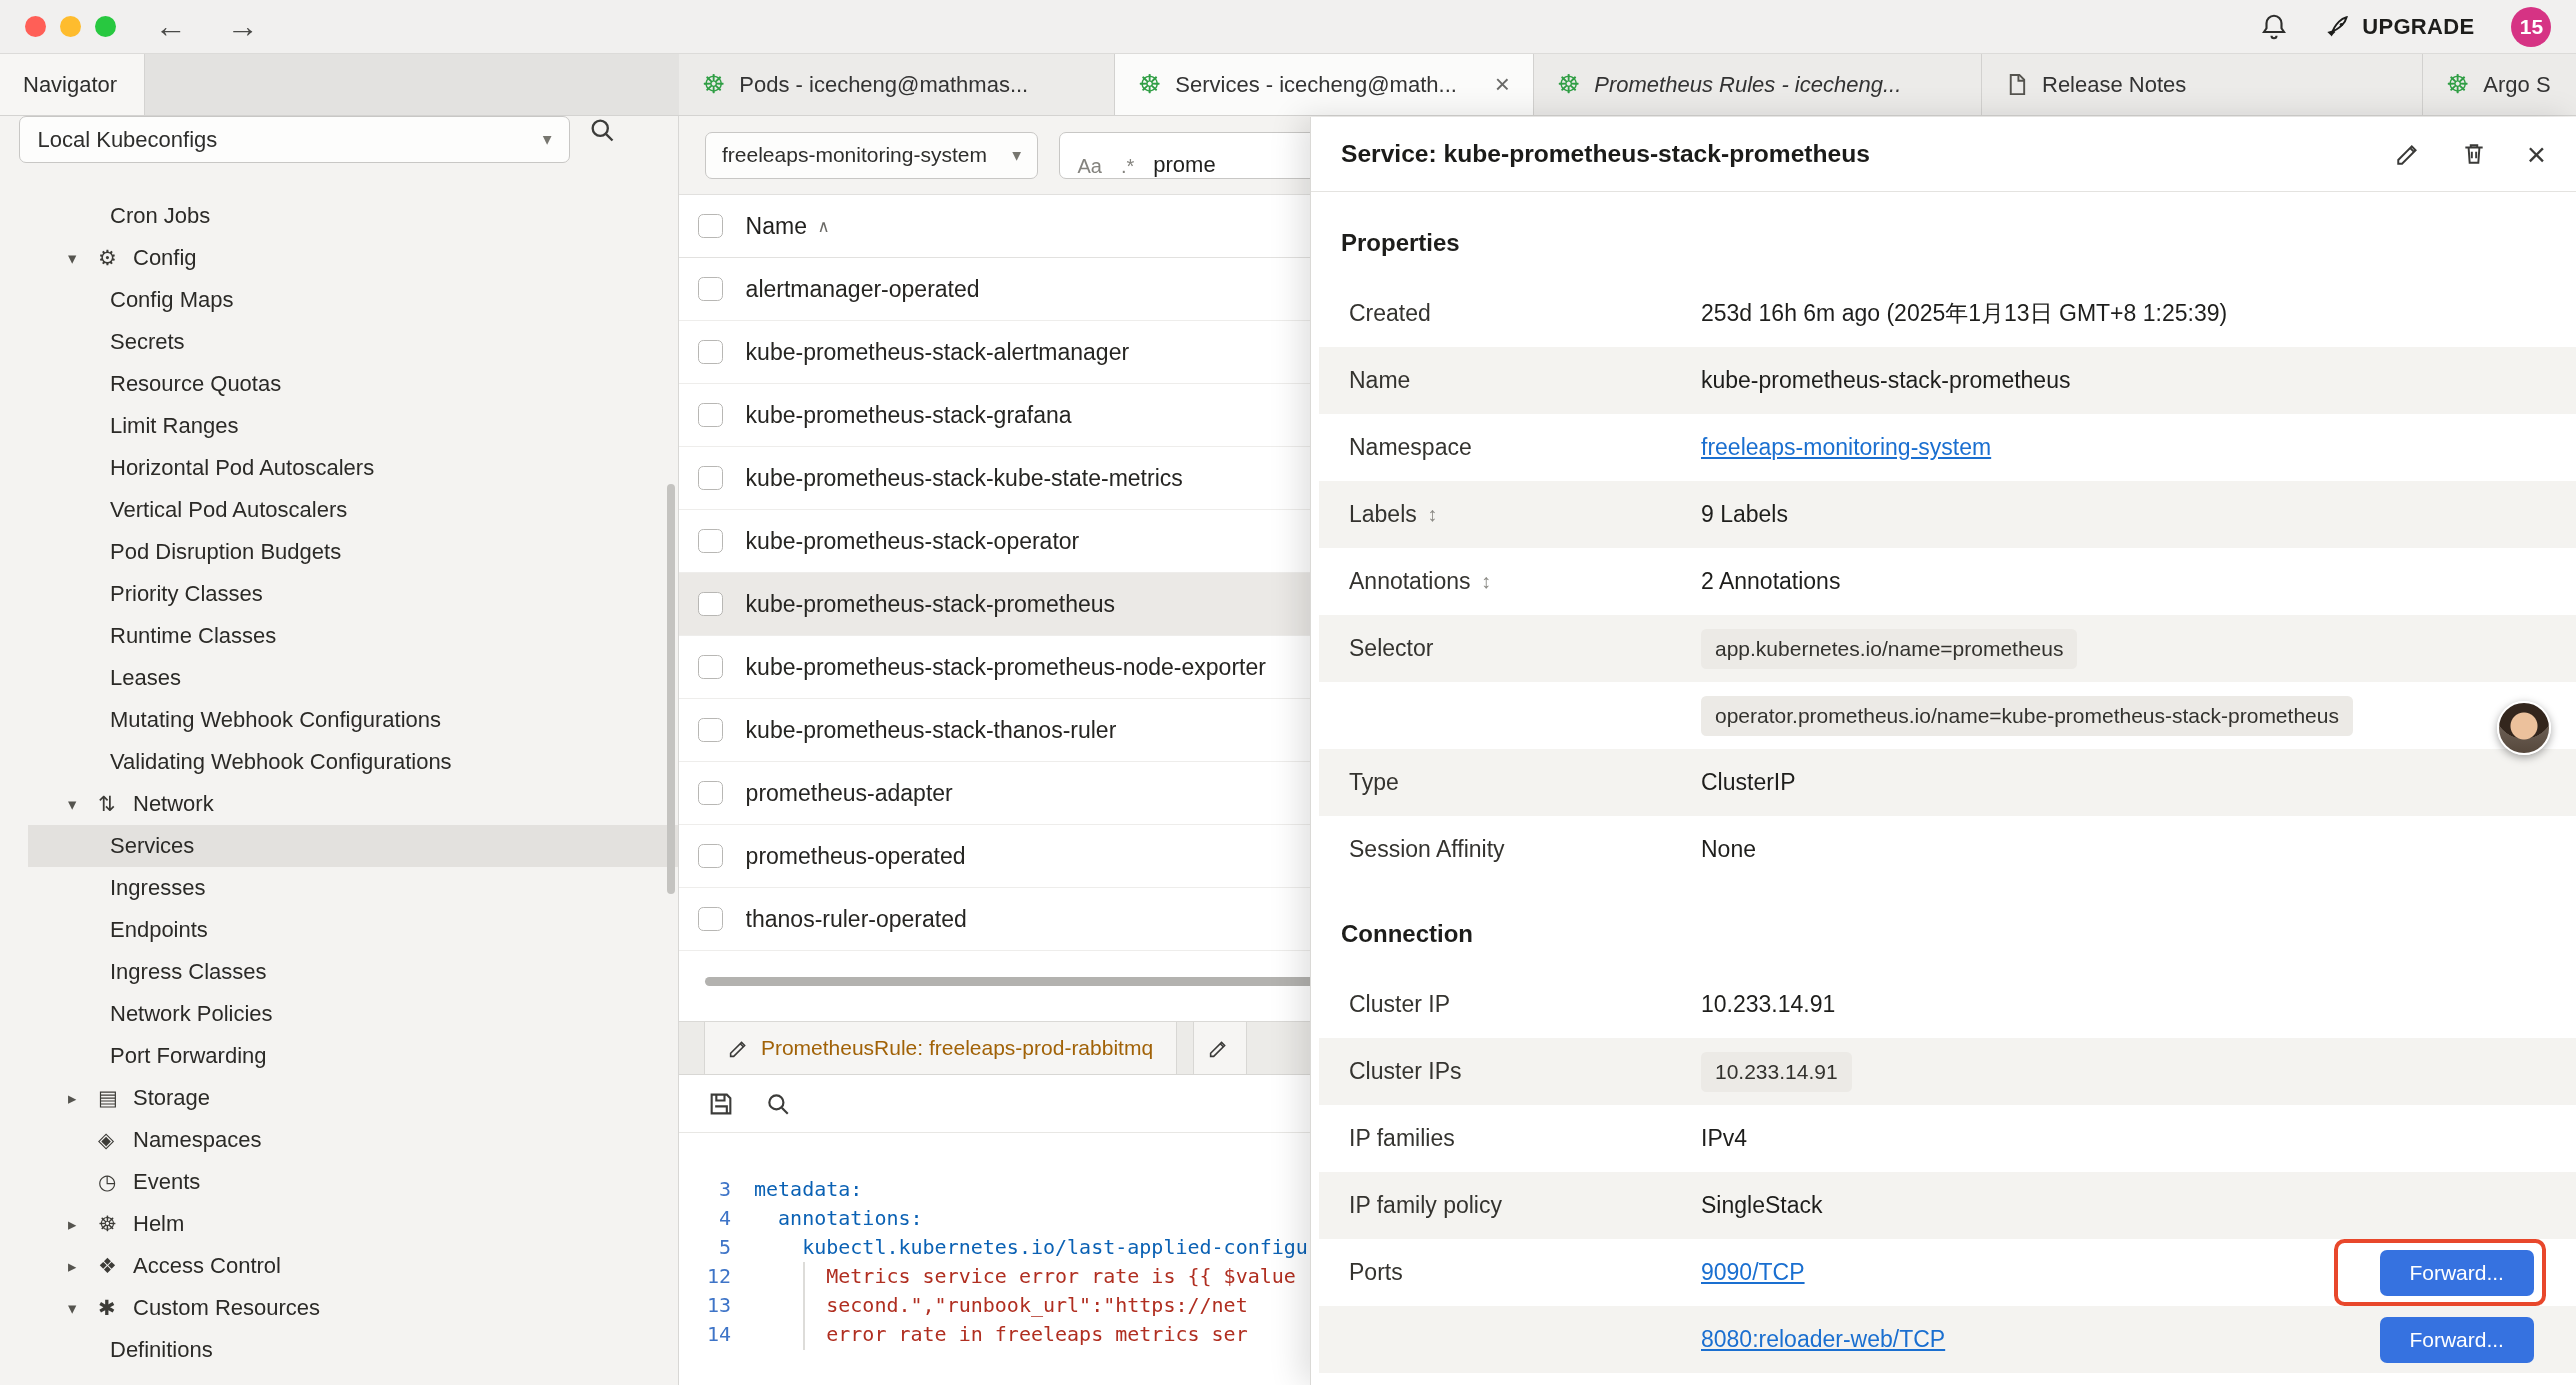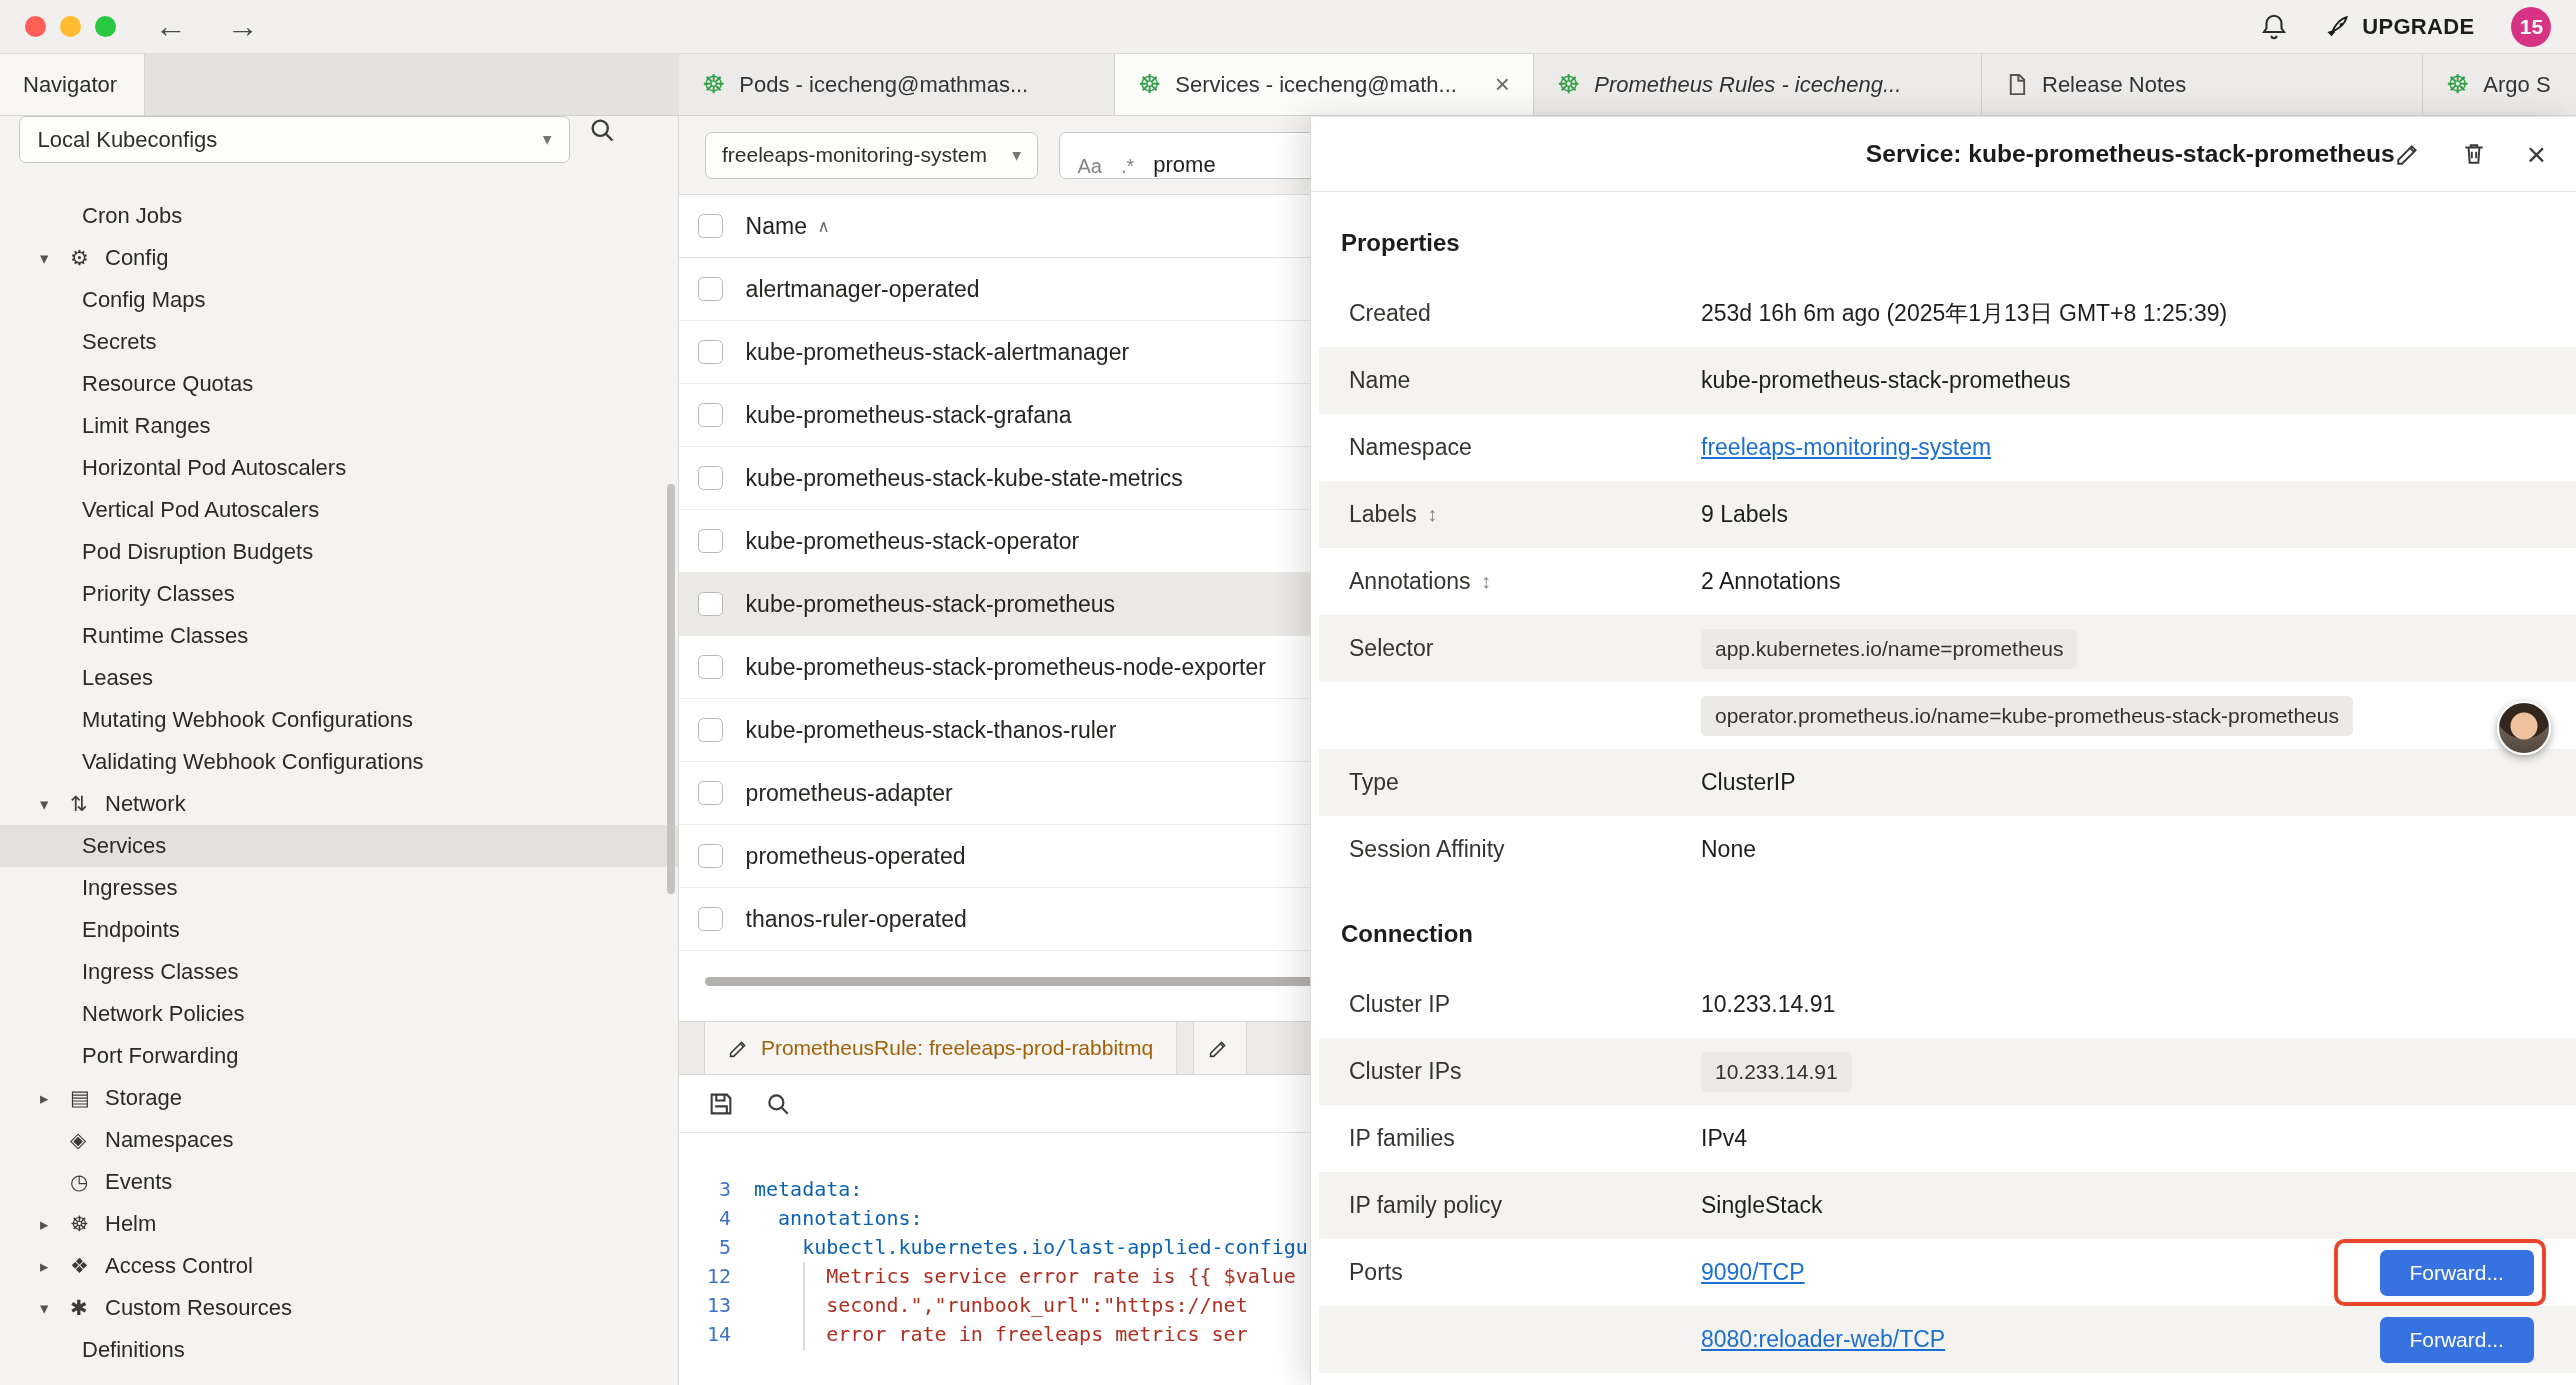--- a/index.html
+++ b/index.html
@@ -33,21 +33,21 @@
   
   .main { flex:1; display:flex; min-height:0; position:relative; }
 
   
   .sidebar { flex:none; width:679px; background:#f4f3f1; border-right:0.9px solid #d8d7d5; position:relative; overflow:hidden; }
   .sidebar-toolbar { height:79px; display:flex; align-items:flex-start; padding:0 19px; gap:17.5px; }
   .kubeconfig-select { flex:none; width:551px; height:47px; background:#fdfdfc; border:0.9px solid #c8c7c5; border-radius:7px; display:flex; align-items:center; justify-content:space-between; padding:0 17.5px; font-size:22px; color:#2e2e2c; }
   .chev-down-glyph { font-size:17.5px; color:#77766f; }
   .icon-btn { display:flex; align-items:center; justify-content:center; flex:none; }
   .tree { }
-  .tree-item { height:42px; display:flex; align-items:center; padding-left:40px; white-space:nowrap; }
+  .tree-item { height:42px; display:flex; align-items:center; padding-left:40px; white-space:nowrap;margin-left:28px; }
   .tree-item.child { padding-left:82px; }
   .tree-item.selected { background:#e3e1de; }
   .tree-chev { flex:none; width:30px; font-size:16.7px; color:#55544f; }
   .tree-icon { flex:none; width:35px; font-size:21px; color:#3c3b37; }
   .tree-label { font-size:22px; color:#2b2a27; }
   .sb-scroll { position:absolute; right:2.6px; top:368px; width:8px; height:410px; border-radius:4.4px; background:#c4c3c0; }
 
   
   .middle { flex:1; min-width:0; display:flex; flex-direction:column; background:#fff; }
   .middle-toolbar { flex:none; height:79px; background:#f4f3f1; border-bottom:0.9px solid #e1e0de; display:flex; align-items:center; gap:21px; padding:0 26px; }
@@ -77,21 +77,21 @@
   .code-line { display:flex; height:29px; line-height:29px; white-space:pre; }
   .gutter { flex:none; width:75px; text-align:right; padding-right:23px; color:#3e74c7; }
   .code-text { min-width:0; overflow:hidden; }
   .tok-key { color:#0a61b4; }
   .tok-string { color:#b02e20; }
   .indent-guide { position:absolute; left:124px; top:129px; width:1.8px; height:88px; background:#dddcd9; }
 
   
   .drawer { position:absolute; top:117px; right:0; bottom:0; width:1266px; background:#fff; border-left:0.9px solid #dad9d6; box-shadow:-10.5px 0 30px rgba(0,0,0,.12); display:flex; flex-direction:column; }
   .drawer-header { flex:none; height:75px; display:flex; align-items:center; padding:0 30px; border-bottom:0.9px solid #e4e3e0; }
-  .drawer-title { flex:1; font-size:24.6px; font-weight:bold; color:#1b1b19; white-space:nowrap; overflow:hidden;text-align:right; }
+  .drawer-title { flex:1; font-size:24.6px; font-weight:bold; color:#1b1b19; white-space:nowrap; overflow:hidden; }
   .drawer-actions { display:flex; align-items:center; gap:40px; }
   .drawer-close { font-size:33px; color:#3a3a38; line-height:1; }
   .drawer-body { flex:1; overflow:hidden; }
   .section-heading { height:88px; display:flex; align-items:center; padding:14px 30px 0; font-size:24px; font-weight:bold; color:#1d1d1b; }
   .detail-row { height:67px; display:flex; align-items:center;margin-left:8px; }
   .detail-row.shade { background:#f4f3f0; }
   .d-label-col { flex:none; width:382px; padding-left:30px; display:flex; align-items:center; gap:10.5px; font-size:23px; color:#34332f; }
   .sort-mini { color:#8b8a85; font-size:20px; }
   .d-value { flex:1; min-width:0; display:flex; align-items:center; padding-right:30px; font-size:23px; color:#1e1e1c; }
   .d-link { color:var(--link,#1a6fd0); text-decoration:underline; white-space:nowrap; }

